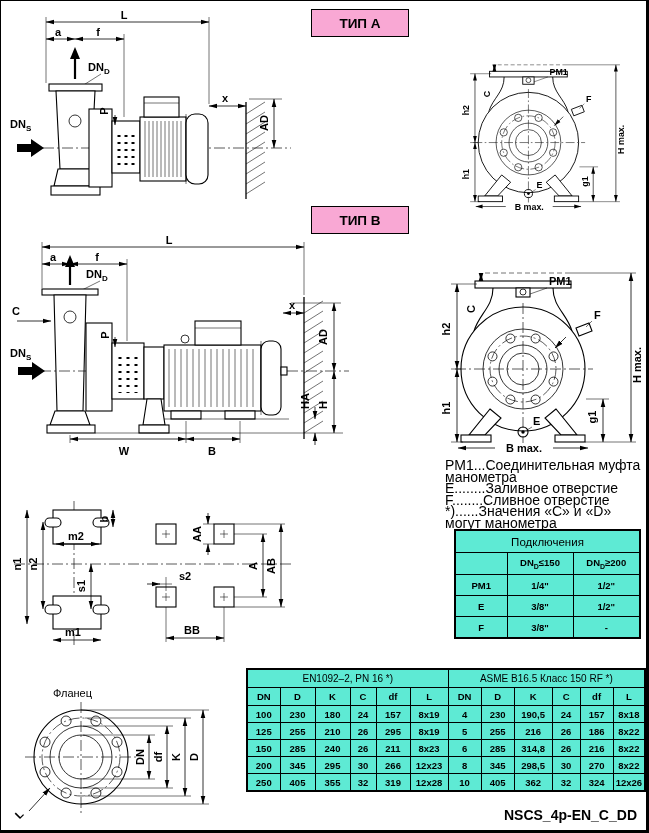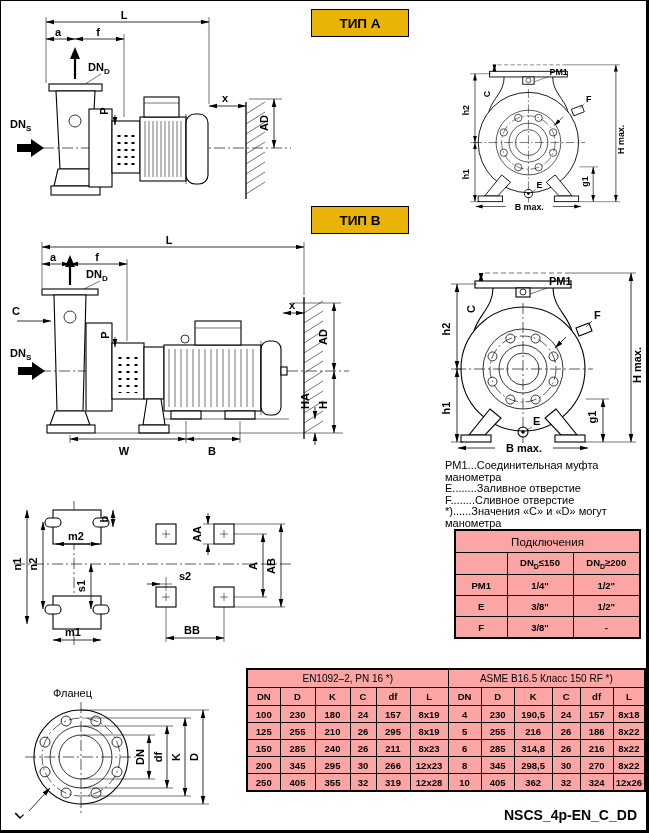--- a/index.html
+++ b/index.html
@@ -1,35 +1,35 @@
 <!DOCTYPE html>
 <html><head>
 <meta charset="utf-8">
 <style>
   html,body{margin:0;padding:0;background:#e8e8e8}
   #page{position:relative;width:649px;height:833px;background:#fff;box-sizing:border-box;
         border:1px solid #000;border-right-width:3px;border-bottom-width:3px;
         font-family:"Liberation Sans",sans-serif;color:#000;overflow:hidden}
   .abs{position:absolute}
   .titlebox{border:1.5px solid #000;font-weight:bold;font-size:13.5px;
-            display:flex;align-items:center;justify-content:center;background:#eab308}
+            display:flex;align-items:center;justify-content:center;background:#f9a8d4}
   
   .ln{stroke:#000;stroke-width:1.1;fill:none}
   .lnf{stroke:#000;stroke-width:1.1;fill:#fff}
   .dm{stroke:#000;stroke-width:0.8;fill:none}
   .thin{stroke:#000;stroke-width:0.55;fill:none}
   .cl{stroke:#000;stroke-width:0.65;fill:none;stroke-dasharray:11 3 2 3}
   .dash{stroke-dasharray:5 3}
   .blk{fill:#000;stroke:none}
   svg text{font-family:"Liberation Sans",sans-serif;font-weight:bold;font-size:11px;fill:#000}
   
-  #legend{font-size:11px;line-height:11.6px;width:205px}
+  #legend{font-size:14px;line-height:11.6px;width:205px}
   #legend .indent{padding-left:27px}
   
-  .dtable{border-collapse:collapse;table-layout:fixed;background:#fca5a5}
+  .dtable{border-collapse:collapse;table-layout:fixed;background:#5eead4}
   .dtable td,.dtable th{border:1px solid #000;text-align:center;vertical-align:middle;
                         padding:0;font-weight:bold;overflow:hidden}
   .dtable{border:2px solid #000}
   #conn-table{width:185px;font-size:9.5px}
   #conn-table .title th{font-weight:normal;font-size:11.5px;height:21px}
   #conn-table .cols th{height:21px}
   #conn-table td{height:20px}
   #flange-table{width:398px;font-size:9.5px}
   #flange-table .grouphead td{font-weight:normal;font-size:10px;height:17px}
   #flange-table .cols td{height:17px}

